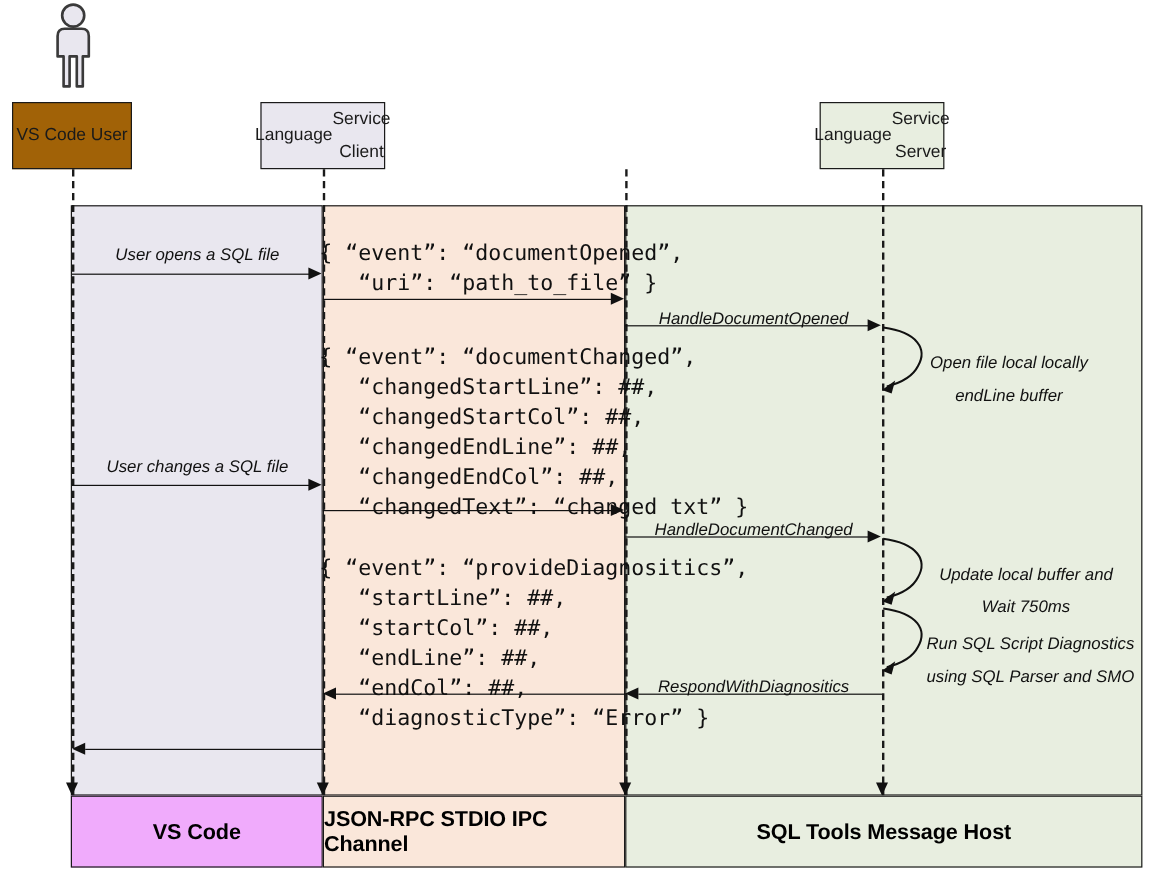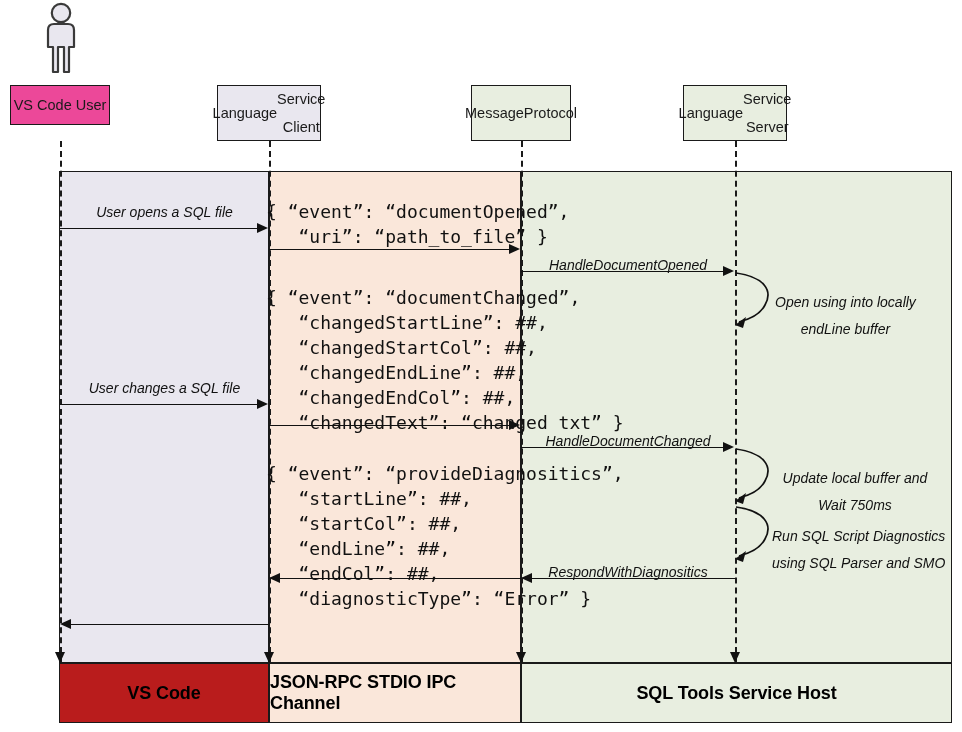--- a/index.html
+++ b/index.html
@@ -33,38 +33,38 @@
     box-sizing: border-box;
     border: 1.6px solid #1a1a1a;
     display: flex;
     align-items: center;
     justify-content: center;
     font-weight: bold;
     font-size: 18px;
     color: #000000;
     letter-spacing: -0.1px;
   }
-  #footer-vscode { left: 59px;  top: 663px; width: 210px; height: 60px; background: #b91c1c; }
+  #footer-vscode { left: 59px;  top: 663px; width: 210px; height: 60px; background: #f0abfc; }
   #footer-ipc    { left: 269px; top: 663px; width: 252px; height: 60px; background: #fae7da; }
   #footer-host   { left: 521px; top: 663px; width: 431px; height: 60px; background: #e8eee0; }
 
   
   .participant {
     position: absolute;
     box-sizing: border-box;
     border: 1.6px solid #1a1a1a;
     display: flex;
     align-items: center;
     justify-content: center;
     font-size: 14.5px;
     color: #1a1a1a;
     line-height: 1.95;
     text-align: center;
   }
-  #p-user   { left: 10px;  top: 85px; width: 100px; height: 40px; background: #ec4899; }
+  #p-user   { left: 10px;  top: 85px; width: 100px; height: 56px; background: #a16207; }
   #p-client { left: 217px; top: 85px; width: 104px; height: 56px; background: #e9e7ef; }
   #p-proto  { left: 471px; top: 85px; width: 100px; height: 56px; background: #e8eee0; }
   #p-server { left: 683px; top: 85px; width: 104px; height: 56px; background: #e8eee0; }
 
   
   #actor { position: absolute; left: 38px; top: 2px; width: 46px; height: 74px; }
 
   
   .lifeline {
     position: absolute;
@@ -148,24 +148,20 @@
     </svg>
   </div>
 
   <div class="participant" id="p-user">
     <span>VS Code User</span>
   </div>
   <div class="participant" id="p-client">
     <span>Language</span>
     <span>Service Client</span>
   </div>
-  <div class="participant" id="p-proto">
-    <span>Message</span>
-    <span>Protocol</span>
-  </div>
   <div class="participant" id="p-server">
     <span>Language</span>
     <span>Service Server</span>
   </div>
 
   <div class="lifeline" id="ll-user"></div>
   <div class="lifeline" id="ll-client"></div>
   <div class="lifeline" id="ll-proto"></div>
   <div class="lifeline" id="ll-server"></div>
 
@@ -183,21 +179,21 @@
   <div class="msg-line" style="left:521px; top:271px; width:203px;"></div>
   <div class="arrow-head arrow-right" style="left:723px; top:265.5px;"></div>
 
   <div class="self-loop" style="left:735px; top:271px;">
     <svg width="46" height="60" viewBox="0 0 46 60">
       <path d="M1 2 C30 6 38 20 30 34 C25 44 12 49 4 51" fill="none" stroke="#111111" stroke-width="1.7"></path>
       <polygon points="0,54 11,46 8,57" fill="#111111"></polygon>
     </svg>
   </div>
   <div class="self-label" style="left:775px; top:289px;">
-    <div>Open using into locally</div>
+    <div>Open file local locally</div>
     <div>endLine buffer</div>
   </div>
 
   <div class="json-block" style="left:266px; top:285px;"><span>{ “event”: “documentChanged”,</span>
 <span>   “changedStartLine”: ##,</span>
 <span>   “changedStartCol”: ##,</span>
 <span>   “changedEndLine”: ##,</span>
 <span>   “changedEndCol”: ##,</span>
 <span>   “changedText”: “changed txt” }</span></div>
 
@@ -256,16 +252,16 @@
   <div class="arrow-down" style="left:515.5px; top:652px;"></div>
   <div class="arrow-down" style="left:729.5px; top:652px;"></div>
 
   <div class="footer-box" id="footer-vscode">
     <span>VS Code</span>
   </div>
   <div class="footer-box" id="footer-ipc">
     <span>JSON-RPC STDIO IPC Channel</span>
   </div>
   <div class="footer-box" id="footer-host">
-    <span>SQL Tools Service Host</span>
+    <span>SQL Tools Message Host</span>
   </div>
 
 </div>
 
 </body></html>

